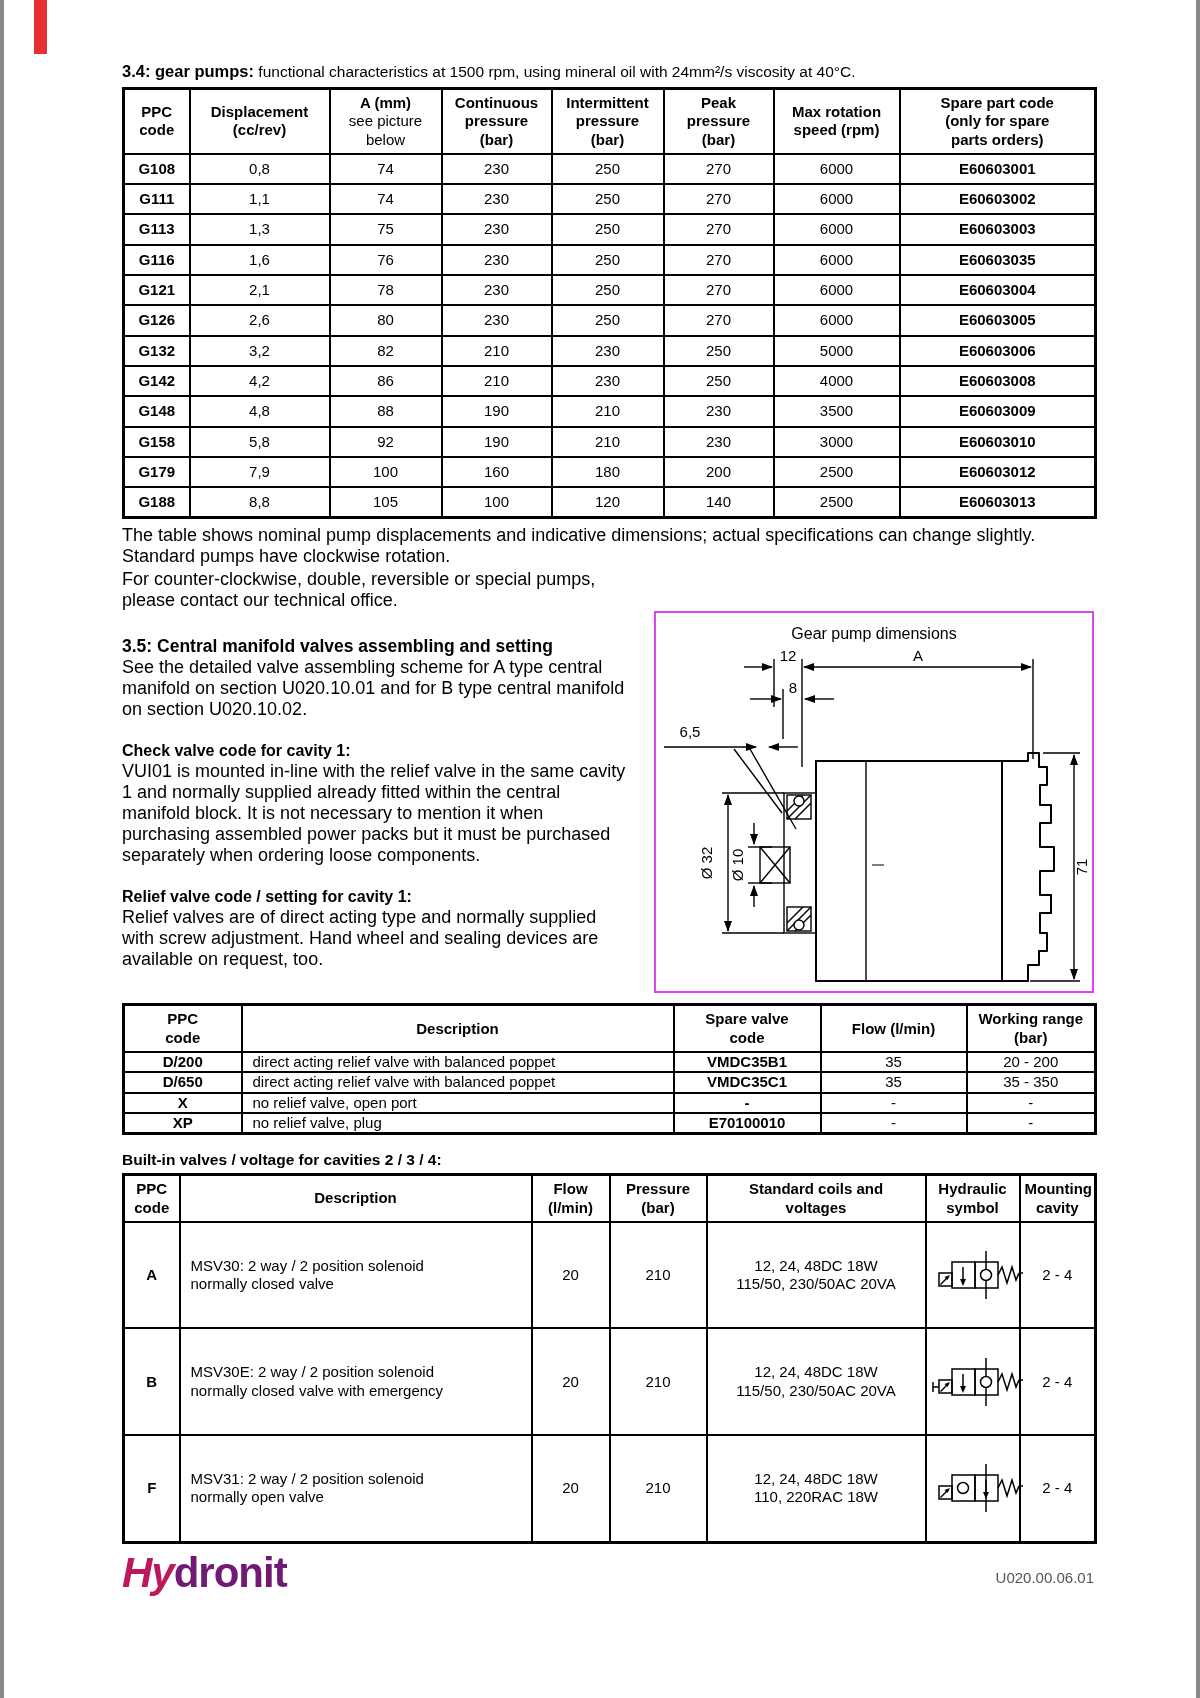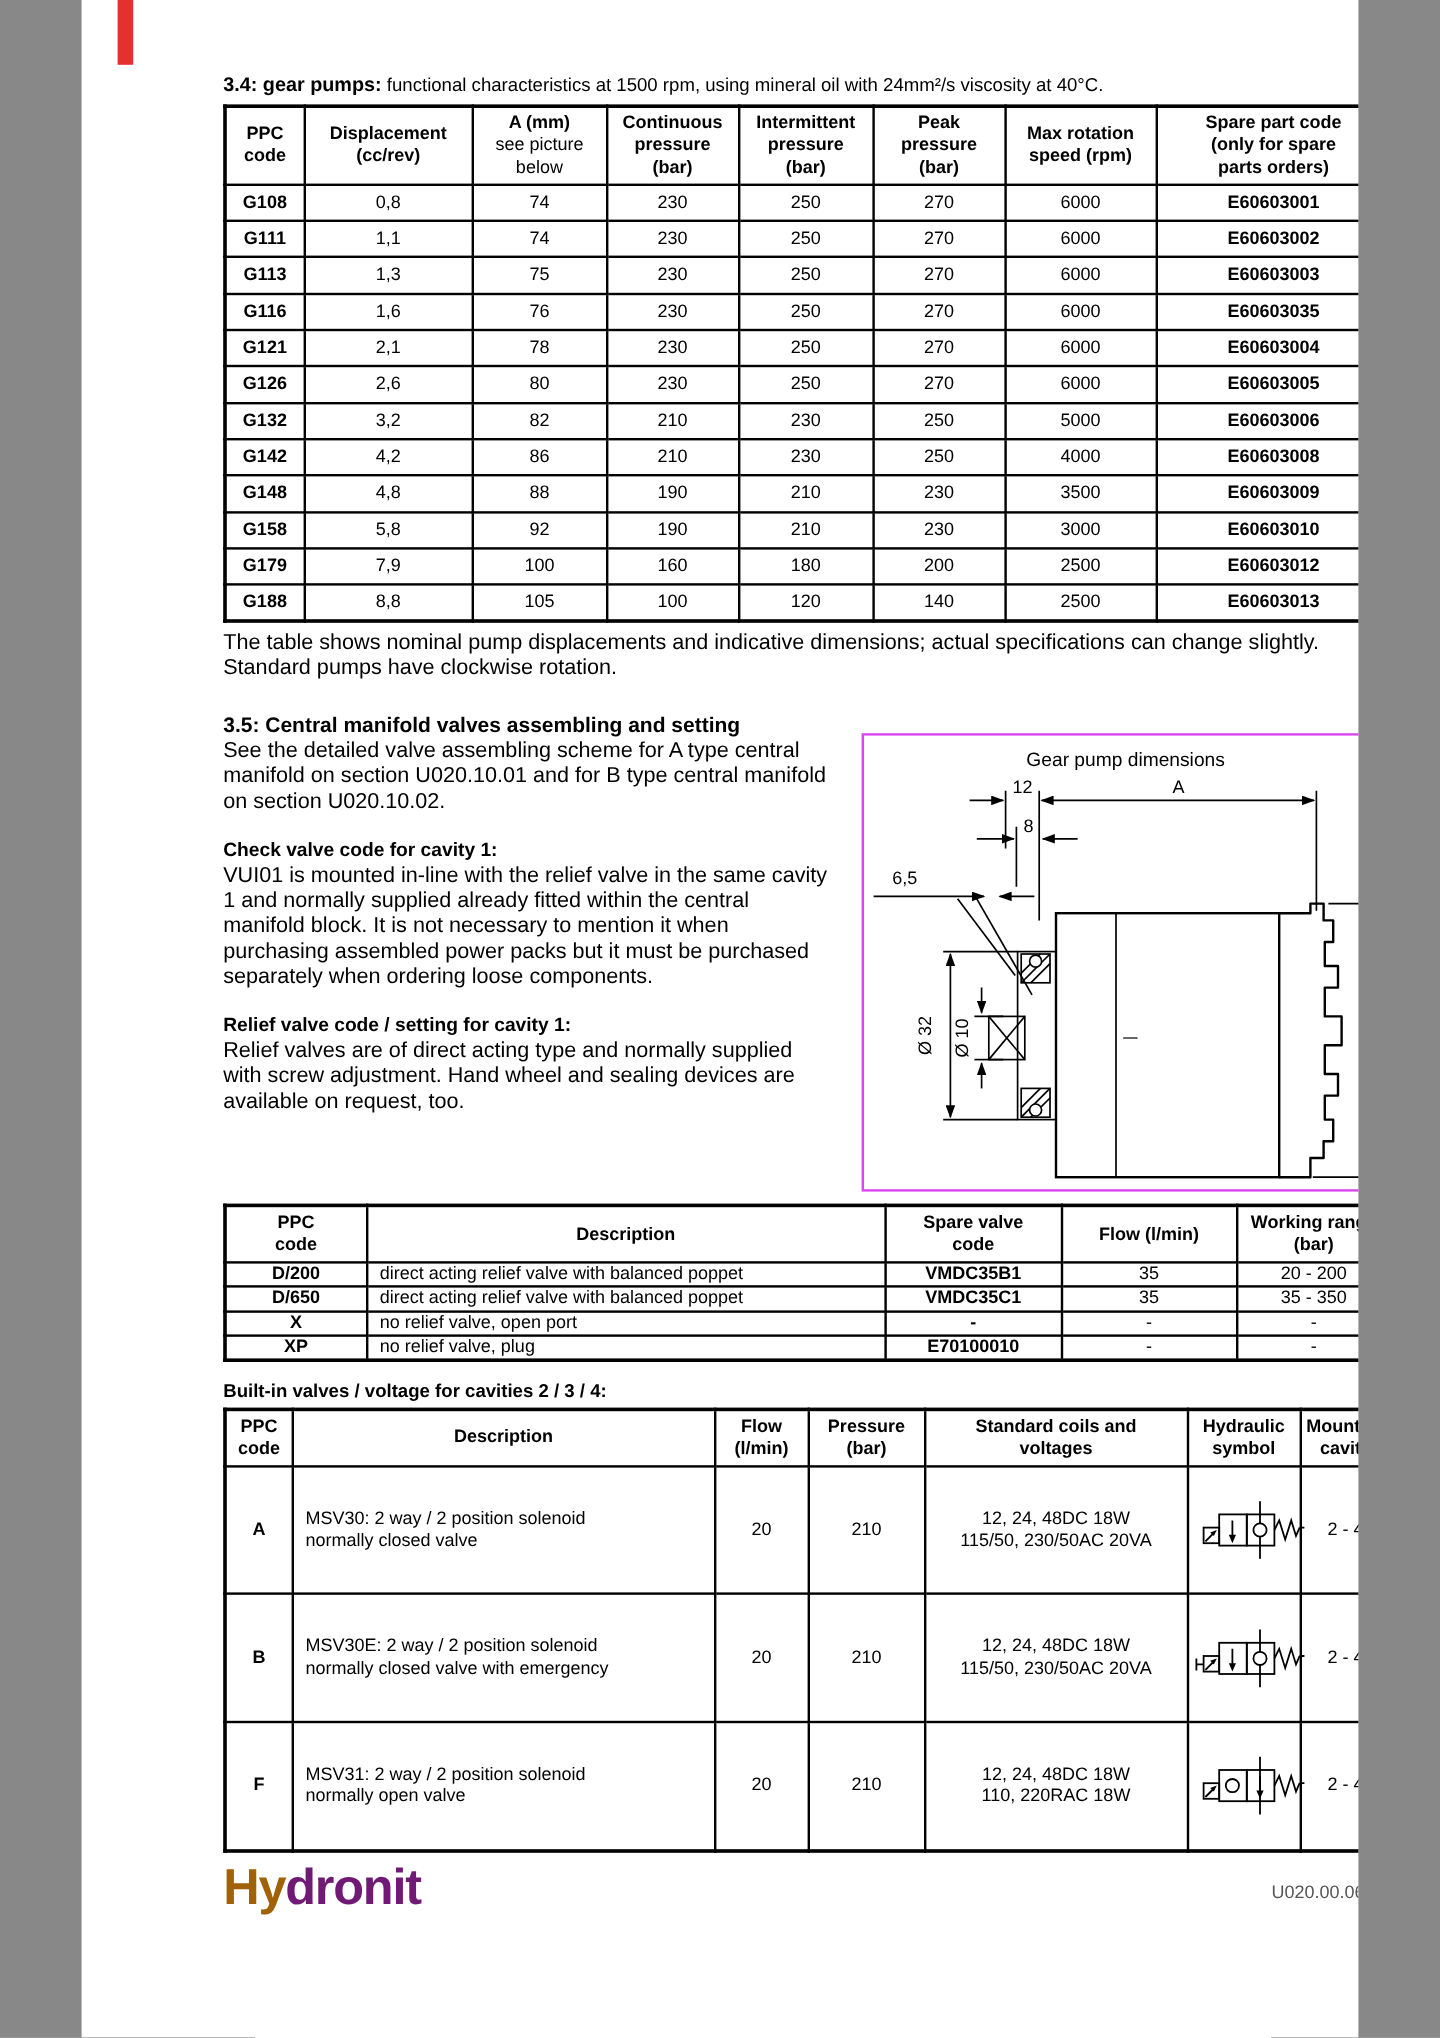--- a/index.html
+++ b/index.html
@@ -1,16 +1,16 @@
 <!DOCTYPE html>
 <html><head>
 <meta charset="utf-8">
 <style>
   html,body{margin:0;padding:0;background:#888;}
-  .page{position:relative;width:1064px;height:1698px;background:#ffffff;margin:0 auto;
+  .page{position:relative;width:1192px;height:1698px;background:#ffffff;margin:0 auto;
         font-family:"Liberation Sans",sans-serif;color:#000;overflow:hidden;}
   .red-mark{position:absolute;left:30px;top:0;width:13px;height:54px;background:#e53030;}
   .content{position:absolute;left:118px;top:62px;width:972px;}
 
   
   .h34{font-size:15.5px;margin-bottom:6px;white-space:pre-line;}
   .h34 .b{font-weight:bold;font-size:16.5px;}
   .para{font-size:18px;line-height:21px;white-space:pre-line;}
   .subhead{font-weight:bold;font-size:16px;line-height:21px;margin-top:20px;}
   .s35head{font-weight:bold;font-size:17.5px;line-height:22px;margin-top:24px;}
@@ -37,21 +37,21 @@
   .twocol{display:flex;align-items:flex-start;margin-top:2px;}
   .col-left{width:505px;flex:0 0 505px;}
   .col-right{margin-left:auto;}
   .diagram-box{width:440px;height:382px;border:2px solid #d946ef;margin-top:42px;box-sizing:border-box;}
   .diagram-title{text-align:center;font-size:16px;margin-top:12px;}
   svg text{font-family:"Liberation Sans",sans-serif;font-size:15px;fill:#000;}
 
   
   .footer{position:absolute;left:118px;top:1552px;width:972px;display:flex;align-items:flex-end;}
   .logo{font-weight:bold;font-size:42px;letter-spacing:-1px;line-height:1;}
-  .logo .hy{color:#a16207;}
+  .logo .hy{color:#be185d;font-style:italic;}
   .logo .rest{color:#701a75;}
   .doccode{margin-left:auto;font-size:15px;color:#555;padding-bottom:8px;}
 
   .sym-svg{display:block;margin:0 auto;}
 </style>
 </head>
 <body>
 
 <div class="page">
   <div class="red-mark"></div>
@@ -217,20 +217,22 @@
             <td>E60603013</td>
           </tr>
         </tbody>
     </table>
 
     <div class="para mt6">The table shows nominal pump displacements and indicative dimensions; actual specifications can change slightly.
 Standard pumps have clockwise rotation.</div>
 
     <div class="twocol">
       <div class="col-left">
+        <div class="para">For counter-clockwise, double, reversible or special pumps,
+please contact our technical office.</div>
 
         <div class="s35head">3.5: Central manifold valves assembling and setting</div>
         <div class="para">See the detailed valve assembling scheme for A type central
 manifold on section U020.10.01 and for B type central manifold
 on section U020.10.02.</div>
 
         <div class="subhead">Check valve code for cavity 1:</div>
         <div class="para">VUI01 is mounted in-line with the relief valve in the same cavity
 1 and normally supplied already fitted within the central
 manifold block. It is not necessary to mention it when

